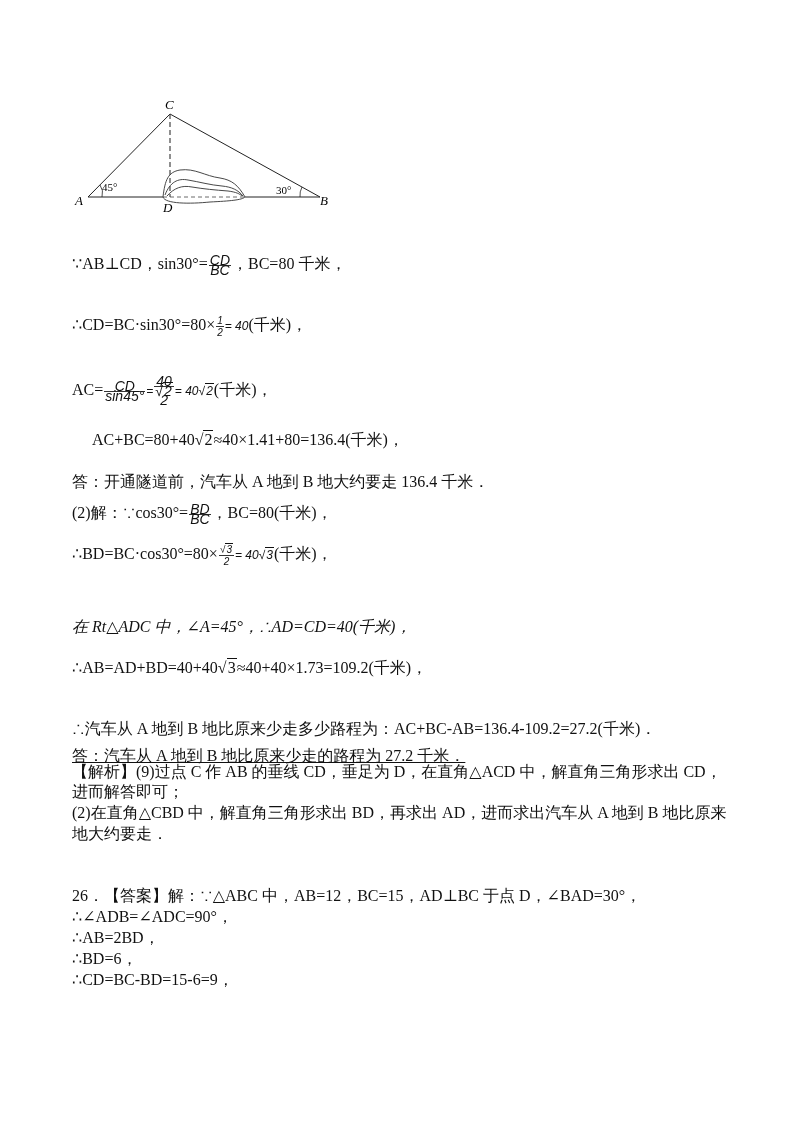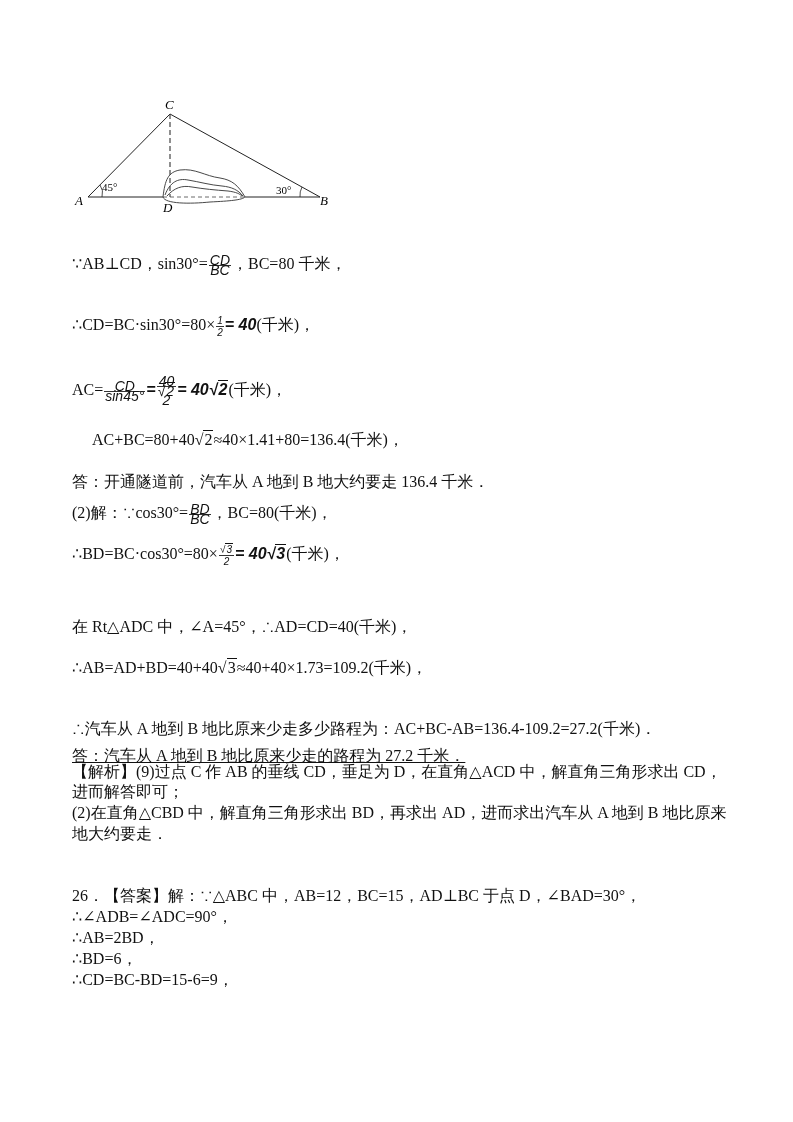--- a/index.html
+++ b/index.html
@@ -8,21 +8,21 @@
     font-family: "Liberation Serif", "DejaVu Serif", serif;
     color: #111111; font-size: 16px;
   }
   .line { position: absolute; left: 72px; white-space: nowrap; line-height: 20px; }
   .frac { display: inline-block; vertical-align: middle; text-align: center;
           font-family: "Liberation Sans", "DejaVu Sans", sans-serif; font-style: italic;
           font-size: 14px; line-height: 9px; margin: 0 1px; }
   .frac .num { display: block; border-bottom: 1px solid #333; padding: 0 1px; }
   .frac .den { display: block; padding: 0 1px; }
   .frac.big { font-size: 10px; line-height: 11px; }
-  .it { font-family: "Liberation Sans", "DejaVu Sans", sans-serif; font-style: italic; font-size: 16px; font-weight: bold; }
+  .it { font-family: "Liberation Sans", "DejaVu Sans", sans-serif; font-style: italic; font-size: 12px; }
   .sqrt { display: inline-block; }
   .sqrt .rad { border-top: 1px solid #111; padding: 0 1px; }
   svg text { font-family: "Liberation Serif", serif; }
 </style>
 </head>
 <body>
 
 <svg style="position:absolute;left:70px;top:90px;" width="270" height="130" viewBox="0 0 270 130">
   <line x1="18" y1="107" x2="100" y2="24" stroke="#222" stroke-width="1"></line>
   <line x1="100" y1="24" x2="250" y2="107" stroke="#222" stroke-width="1"></line>
@@ -63,21 +63,21 @@
 <div class="line" style="top:472px;">答：开通隧道前，汽车从 A 地到 B 地大约要走 136.4 千米．</div>
 
 <div class="line" style="top:503px;">
   <span>(2)解：∵cos30°=</span><span class="frac"><span class="num">BD</span><span class="den">BC</span></span><span>，BC=80(千米)，</span>
 </div>
 
 <div class="line" style="top:544px;">
   <span>∴BD=BC·cos30°=80×</span><span class="frac big"><span class="num"><span class="sqrt">√<span class="rad">3</span></span></span><span class="den">2</span></span><span class="it">= 40</span><span class="it sqrt">√<span class="rad">3</span></span><span>(千米)，</span>
 </div>
 
-<div class="line" style="top:617px;">在 Rt△ADC 中，∠A=45°，∴AD=CD=40(千米)，</div>
+<div class="line" style="top:617px;font-style:italic;">在 Rt△ADC 中，∠A=45°，∴AD=CD=40(千米)，</div>
 
 <div class="line" style="top:658px;">
   <span>∴AB=AD+BD=40+40</span><span class="sqrt">√<span class="rad">3</span></span><span>≈40+40×1.73=109.2(千米)，</span>
 </div>
 
 <div class="line" style="top:699px;margin-top:20px;">∴汽车从 A 地到 B 地比原来少走多少路程为：AC+BC-AB=136.4-109.2=27.2(千米)．</div>
 
 <div class="line" style="top:746px;text-decoration:underline;">答：汽车从 A 地到 B 地比原来少走的路程为 27.2 千米．</div>
 <div class="line" style="top:762px;">【解析】(9)过点 C 作 AB 的垂线 CD，垂足为 D，在直角△ACD 中，解直角三角形求出 CD，</div>
 <div class="line" style="top:782px;">进而解答即可；</div>

